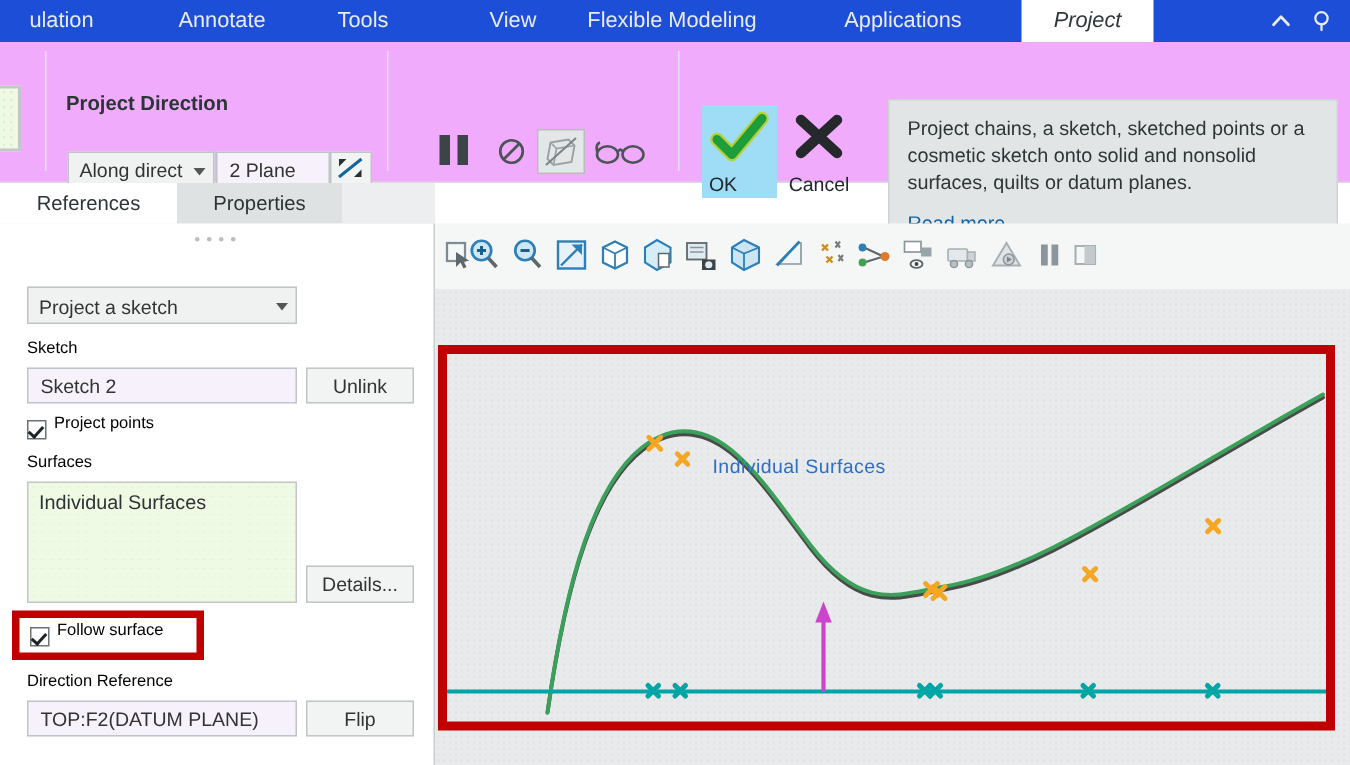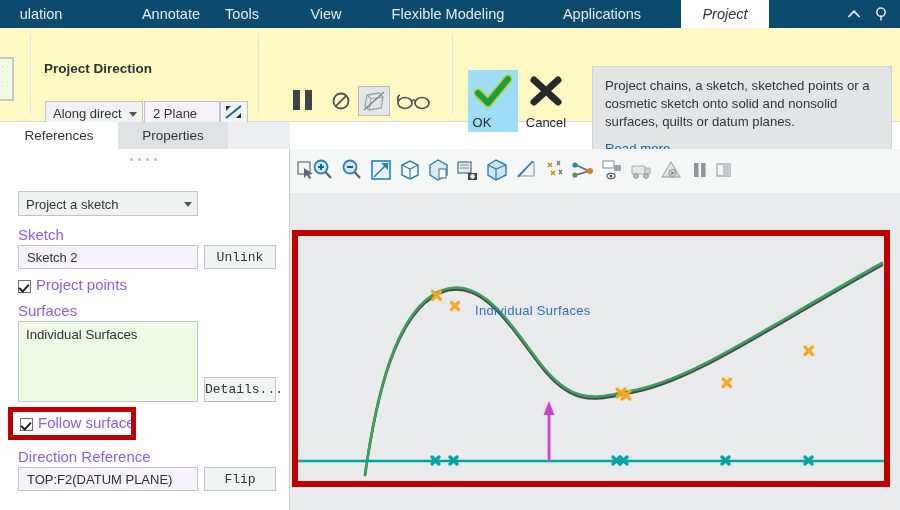--- a/index.html
+++ b/index.html
@@ -7,21 +7,21 @@
     width:900px;height:510px;overflow:hidden;
     font-family:"Liberation Sans",sans-serif;
     background:#ffffff;
     -webkit-font-smoothing:antialiased;
   }
   .app{position:relative;width:900px;height:510px;}
 
   
   .ribbon-tabs{
     position:absolute;left:0;top:0;width:900px;height:28px;
-    background:#0c4a6e;
+    background:#1d4ed8;
   }
   .rtab{
     position:absolute;top:0;height:28px;line-height:28px;
     color:#e9eced;font-size:14.5px;text-align:center;
     white-space:nowrap;cursor:default;
   }
   .rtab.active{
     background:#ffffff;color:#30383a;font-style:italic;text-align:center;
   }
   .ribbon-right{
@@ -29,21 +29,21 @@
   }
   .ic-chevup,.ic-search{
     position:absolute;top:6px;width:16px;height:16px;cursor:pointer;
   }
   .ic-chevup{left:16px;}
   .ic-search{left:44px;}
 
   
   .ribbon-body{
     position:absolute;left:0;top:28px;width:900px;height:93px;
-    background:#fef9c3;border-bottom:1px solid #d8dcdd;
+    background:#f0abfc;border-bottom:1px solid #d8dcdd;
   }
   .left-collector{
     position:absolute;left:-12px;top:29px;width:22px;height:40px;
     background:#eefae4;border:2px solid #c3c7c8;
     background-image:radial-gradient(#d6ecc6 0.5px,transparent 0.6px);
     background-size:5px 5px;
   }
   .vsep{position:absolute;top:6px;width:1px;height:80px;background:#dfe3e4;}
 
   .grp-title{
@@ -62,21 +62,21 @@
     border-top:5px solid #555;
   }
   .fieldbox{
     position:absolute;height:23px;border:1px solid #bfc4c6;background:#f6f1fa;
     font-size:13px;color:#333;line-height:23px;box-sizing:border-box;
     padding-left:8px;white-space:nowrap;overflow:hidden;cursor:text;
   }
   .btn{
     position:absolute;border:1px solid #bfc4c6;background:#f2f4f4;
     font-size:13px;color:#333;text-align:center;box-sizing:border-box;
-    cursor:pointer;white-space:nowrap;font-family:Liberation Mono, monospace;
+    cursor:pointer;white-space:nowrap;
   }
 
   .icn-btn{position:absolute;cursor:pointer;}
 
   .okbtn{
     position:absolute;left:468px;top:42px;width:50px;height:62px;
     background:#9fdcf5;cursor:pointer;
   }
   .okbtn .lbl{
     position:absolute;bottom:2px;left:0;width:28px;text-align:center;
@@ -119,21 +119,21 @@
   .panel{
     position:absolute;left:0;top:149px;width:290px;height:361px;
     background:#ffffff;border-right:1px solid #c9cdce;box-sizing:border-box;
   }
   .grip{position:absolute;left:130px;top:6px;width:36px;height:8px;}
   .grip i{
     position:absolute;top:3px;width:3px;height:3px;border-radius:50%;
     background:#b9bdbe;
   }
   .lbl{
-    position:absolute;font-size:15px;color:#8b5cf6;white-space:nowrap;
+    position:absolute;font-size:11px;color:#000000;white-space:nowrap;
   }
   .listbox{
     position:absolute;border:1px solid #c3c7c8;background:#eefae4;
     background-image:radial-gradient(#d6ecc6 0.5px,transparent 0.6px);
     background-size:6px 6px;
     box-sizing:border-box;overflow:hidden;cursor:default;
   }
   .listbox .item{
     position:absolute;left:7px;top:5px;font-size:13.2px;color:#2d3436;
     white-space:nowrap;
@@ -176,23 +176,23 @@
     letter-spacing:0.3px;
   }
 </style>
 </head>
 <body>
 
 <div class="app">
 
   <div class="ribbon-tabs">
     <div class="rtab" style="left:-14px;width:110px;">ulation</div>
-    <div class="rtab" style="left:96px;width:104px;text-align:right;">Annotate</div>
+    <div class="rtab" style="left:96px;width:104px;">Annotate</div>
     <div class="rtab" style="left:200px;width:84px;">Tools</div>
-    <div class="rtab" style="left:284px;width:84px;">View</div>
+    <div class="rtab" style="left:300px;width:84px;">View</div>
     <div class="rtab" style="left:368px;width:160px;">Flexible Modeling</div>
     <div class="rtab" style="left:528px;width:148px;">Applications</div>
     <div class="rtab active" style="left:681px;width:88px;">Project</div>
 
     <div class="ribbon-right">
       <div class="ic-chevup">
         <svg width="16" height="16" viewBox="0 0 16 16">
             <path d="M3 10.5 L8 5.2 L13 10.5" fill="none" stroke="#e9eced" stroke-width="1.8" stroke-linecap="round" stroke-linejoin="round"></path>
           </svg>
       </div>

